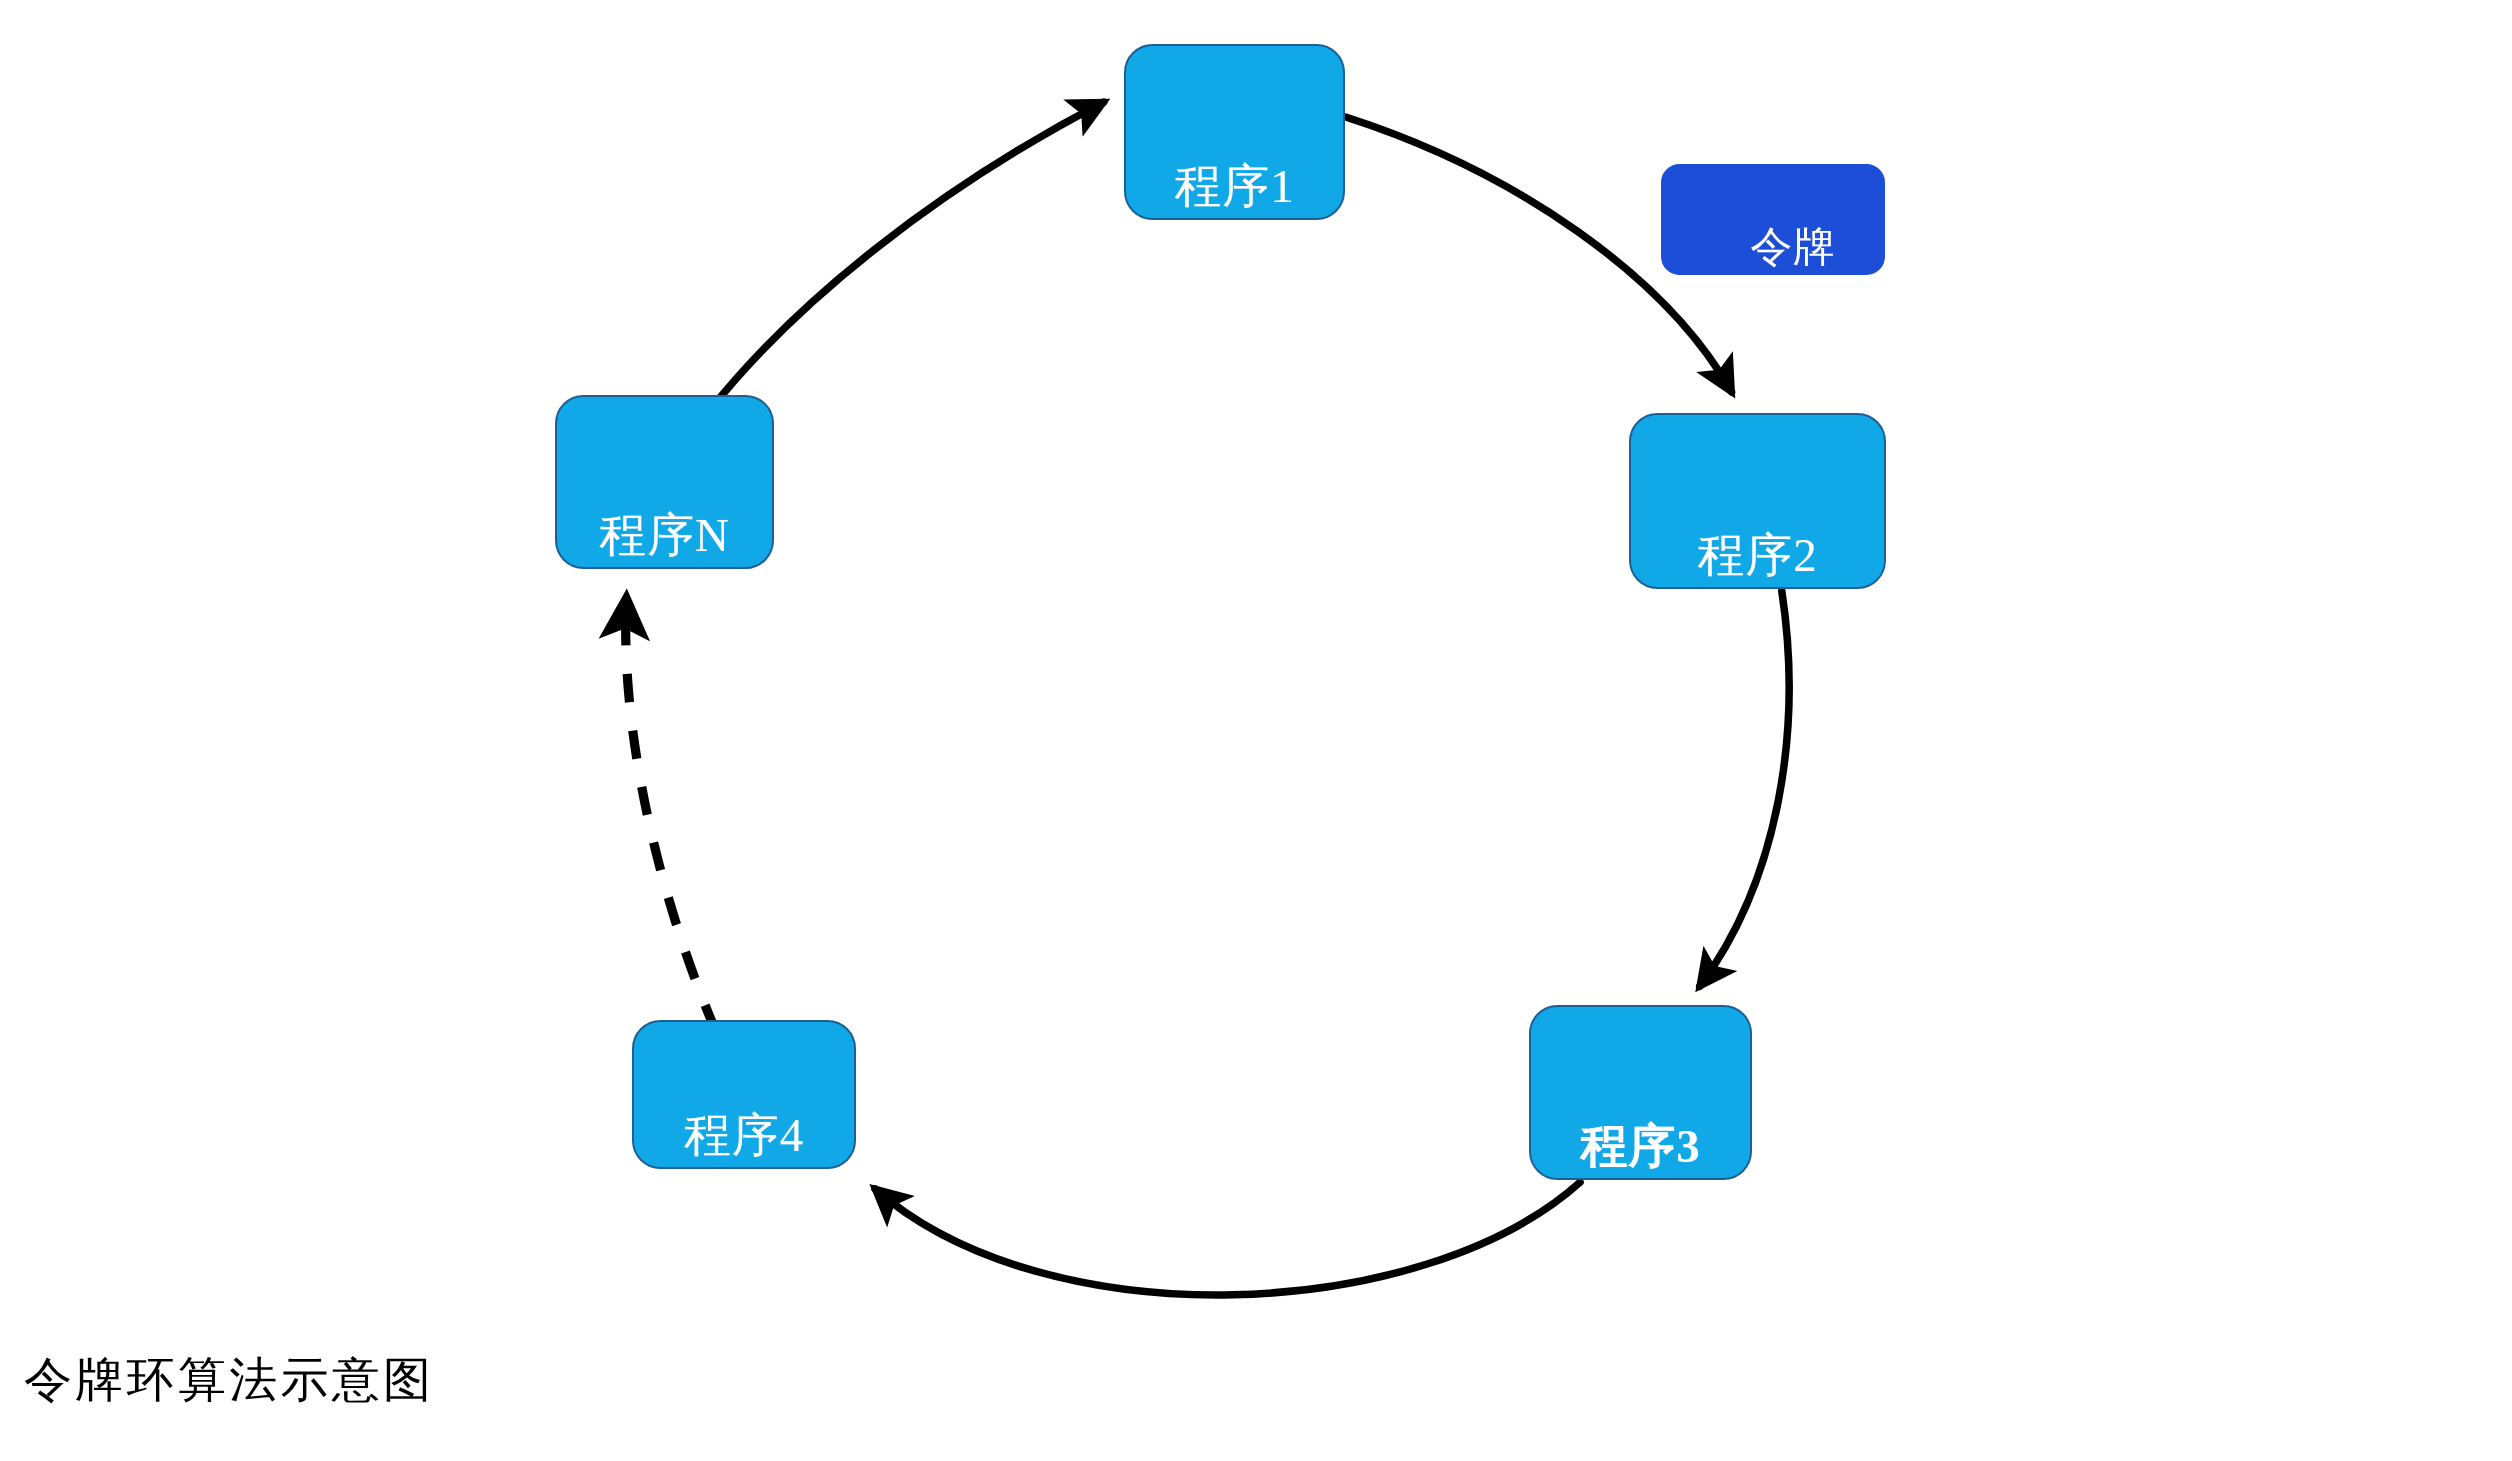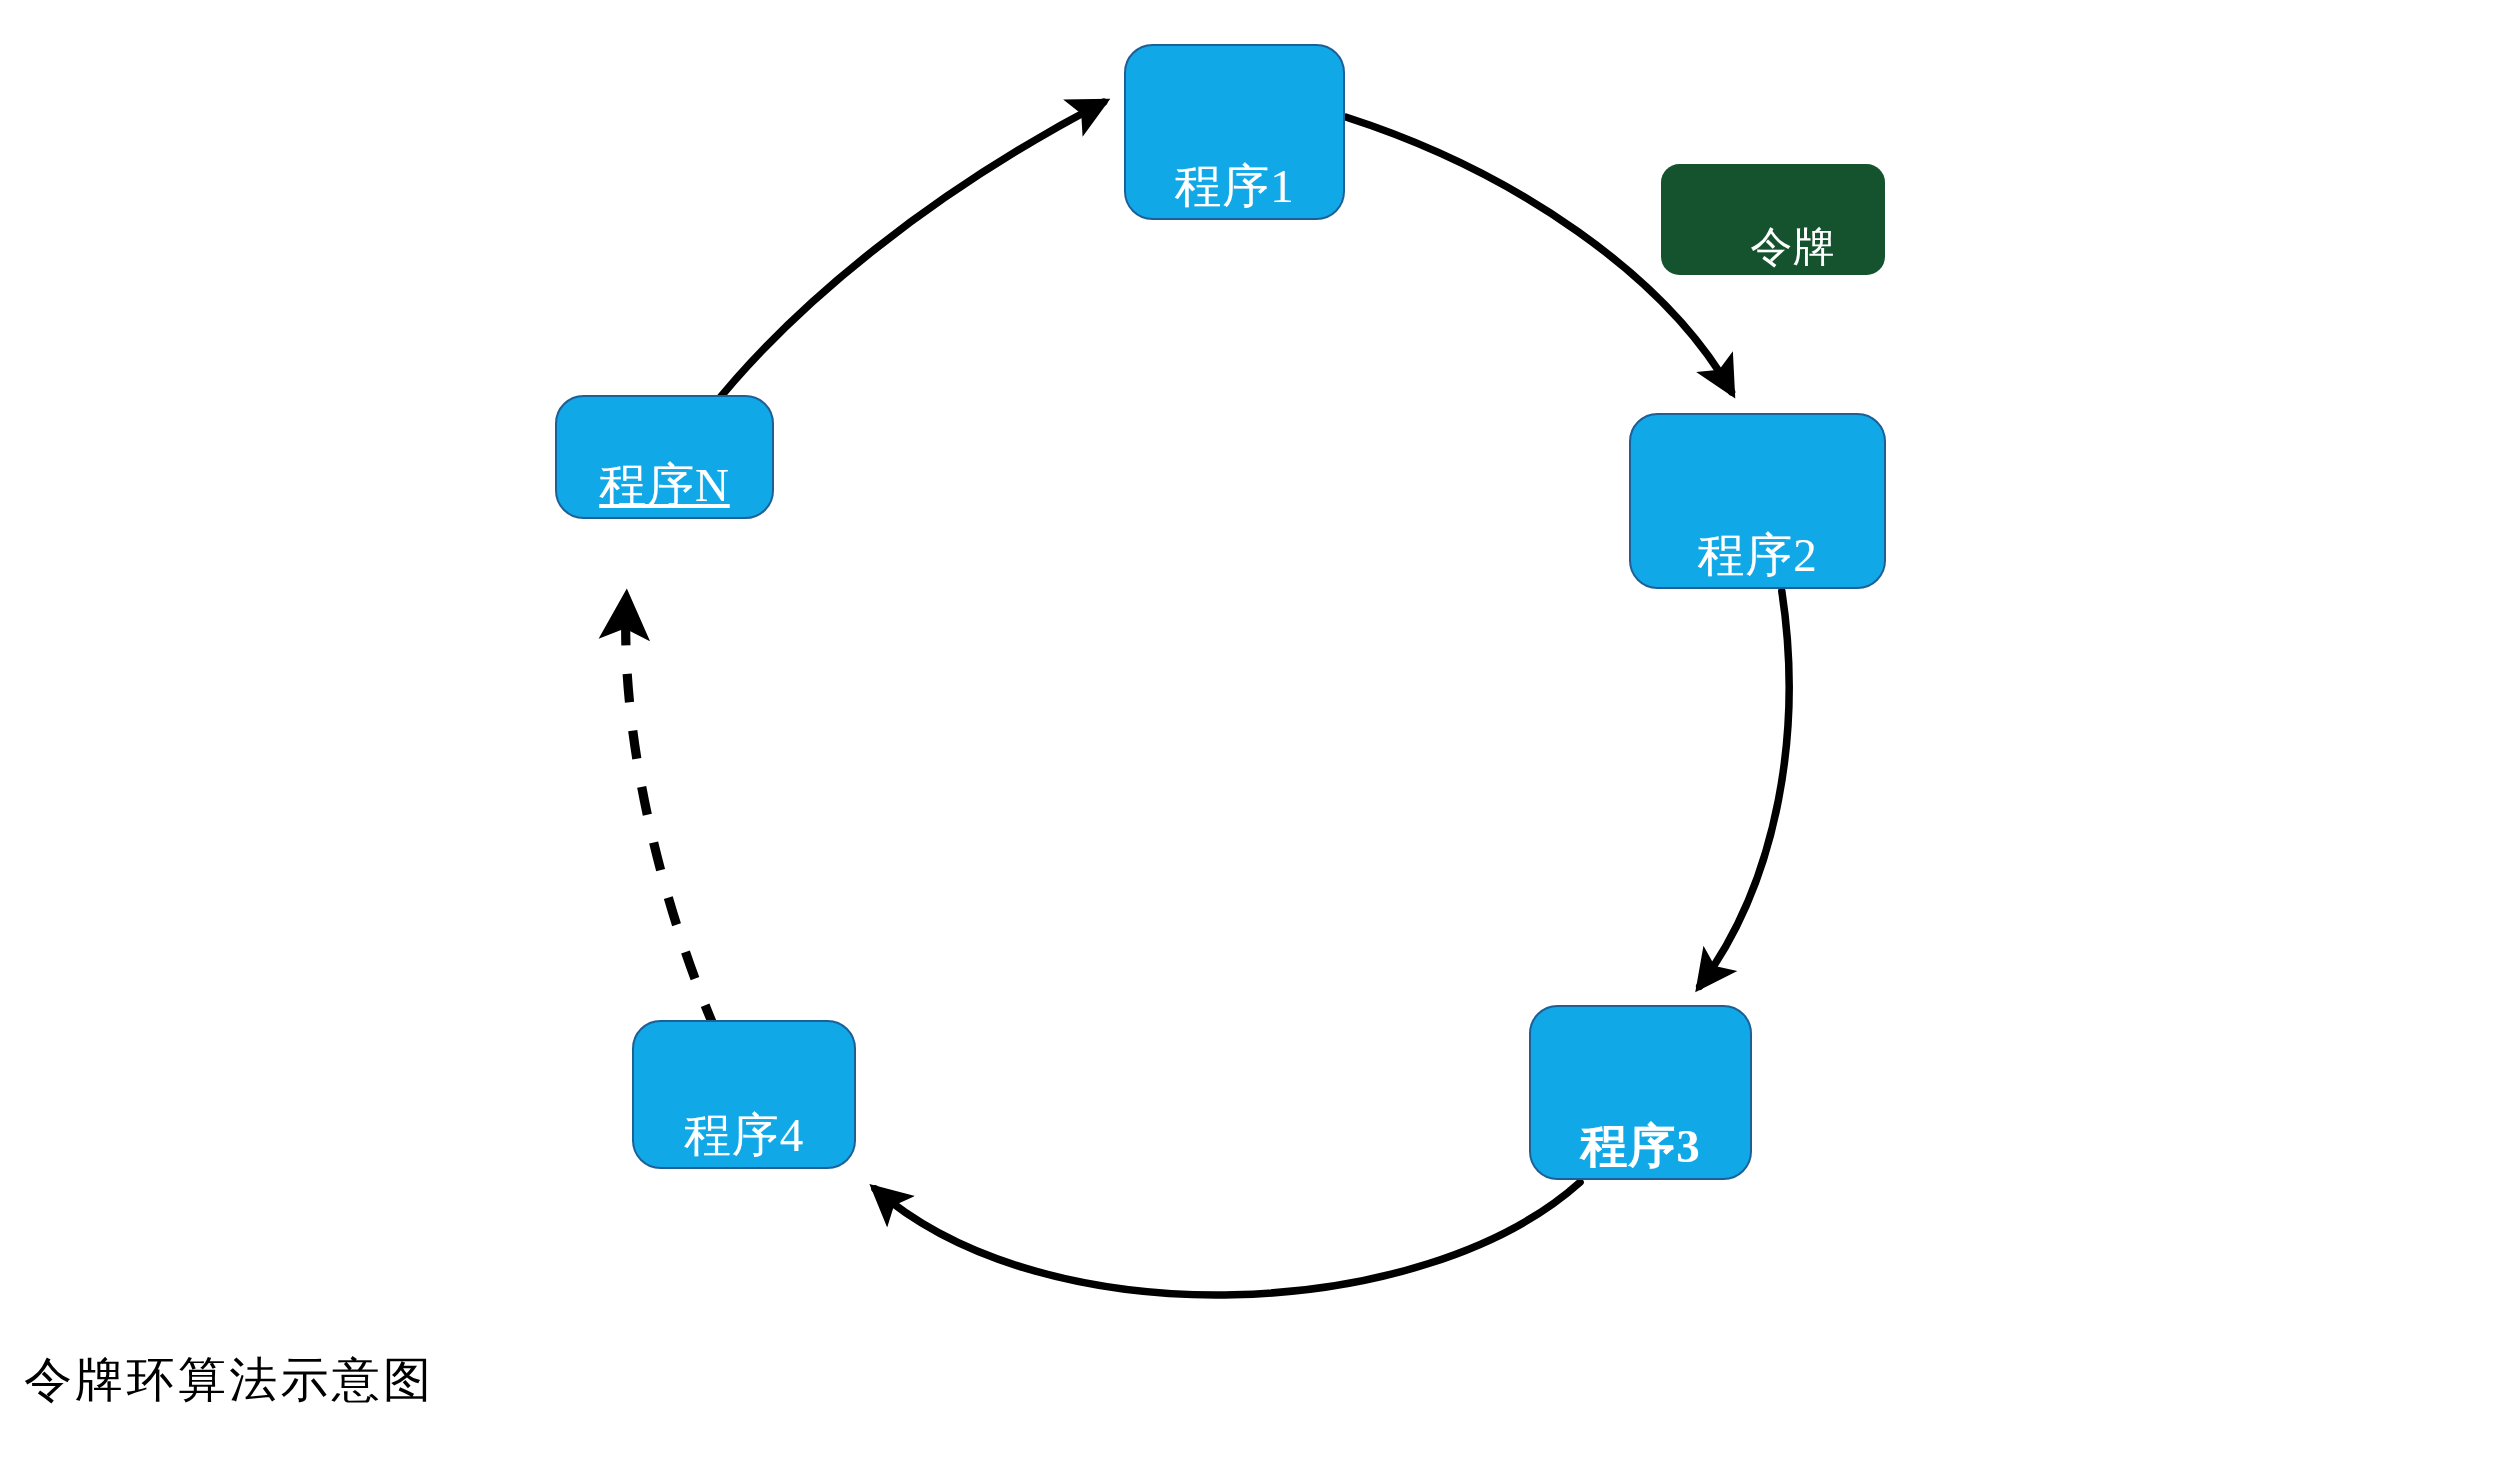--- a/index.html
+++ b/index.html
@@ -37,21 +37,21 @@
     z-index: 5;
   }
   .node-proc {
     background: #11A8E8;
     border: 2.5px solid #1E5F96;
     font-size: 47px;
     font-family: "Liberation Serif", "DejaVu Serif", serif;
     text-shadow: 0 0 0.8px rgba(255,255,255,0.35);
   }
   .node-token {
-    background: #14532d;
+    background: #1d4ed8;
     border: none;
     border-radius: 18.4px;
     font-size: 42px;
     font-family: "Liberation Serif", "DejaVu Serif", serif;
     padding-left: 40px;
   }
   #caption {
     position: absolute;
     left: 0;
     top: 1610;
@@ -96,21 +96,21 @@
   </div>
 
   <div class="node node-proc" style="left:1529px; top:1005px; width:223px; height:175px;font-weight:bold;">
     <span>程序3</span>
   </div>
 
   <div class="node node-proc" style="left:632px; top:1020px; width:224px; height:149px;">
     <span>程序4</span>
   </div>
 
-  <div class="node node-proc" style="left:555px; top:395px; width:219px; height:124px;text-decoration:underline;">
+  <div class="node node-proc" style="left:555px; top:395px; width:219px; height:174px;">
     <span>程序N</span>
   </div>
 
   <div class="node node-token" style="left:1661px; top:164px; width:224px; height:111px;">
     <span>令牌</span>
   </div>
 
   <div id="caption" style="top:1348px;">令牌环算法示意图</div>
 
 </div>

